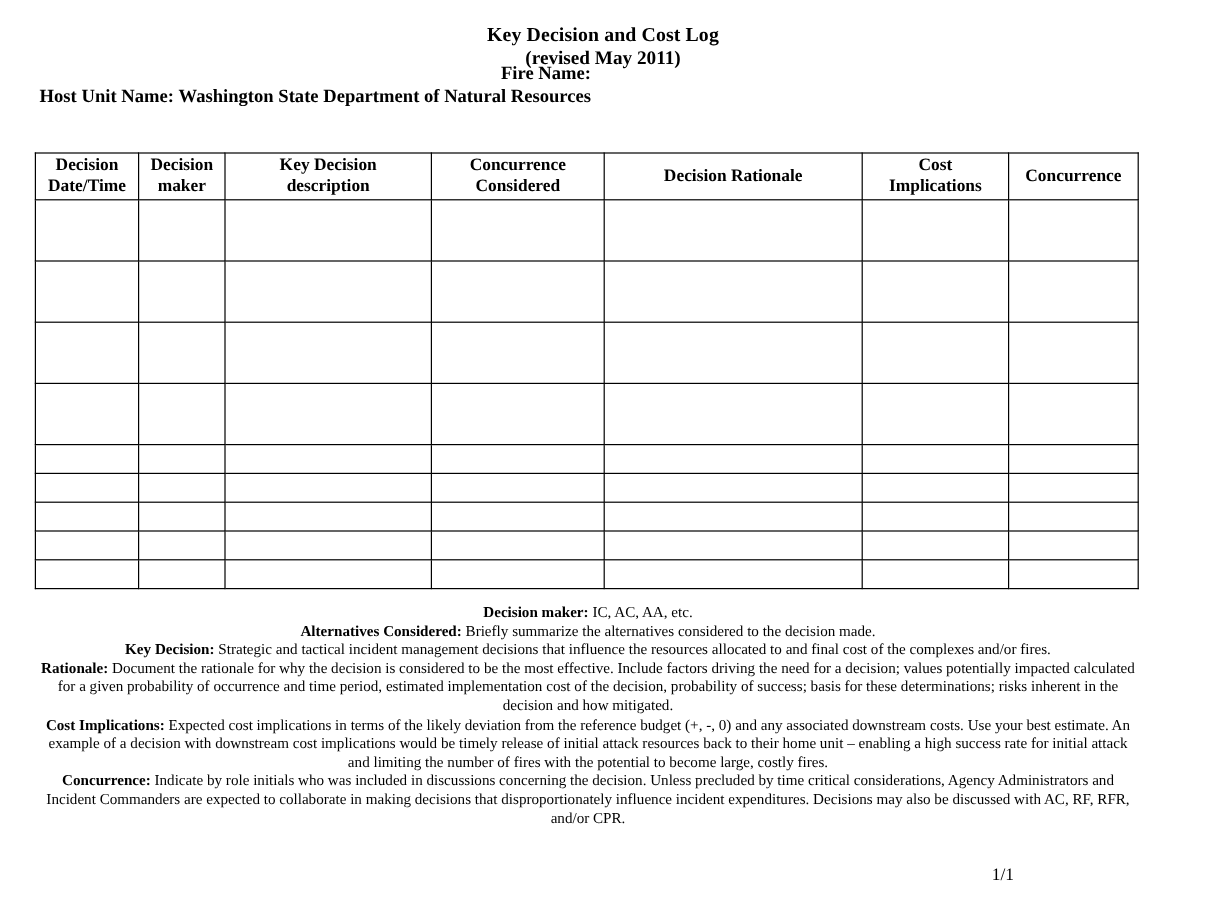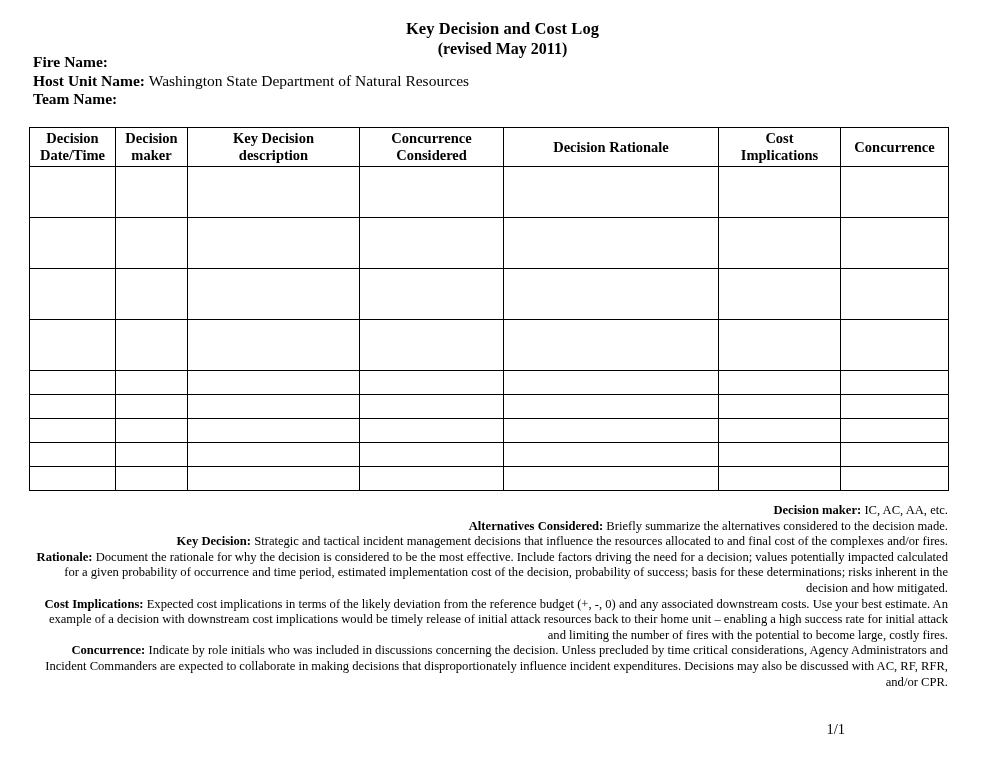--- a/index.html
+++ b/index.html
@@ -49,23 +49,24 @@
   .header-fields {
     position: absolute;
     left: 33px;
     top: 53px;
     font-size: 15.5px;
     font-weight: bold;
     line-height: 18.5px;
   }
   .header-fields .field-row {
     white-space: nowrap;
+    text-align: right;
   }
   .header-fields .field-label { font-weight: bold; }
-  .header-fields .field-value { font-weight: normal; }
+  .header-fields .field-value { font-weight: bold; }
 
   
   .log-table {
     position: absolute;
     left: 29px;
     top: 127px;
     width: 919px;
     border-collapse: collapse;
     table-layout: fixed;
   }
@@ -100,21 +101,21 @@
   col.c6 { width: 108px; }
 
   
   .footnotes {
     position: absolute;
     left: 32px;
     top: 503px;
     width: 916px;
     font-size: 12.6px;
     line-height: 15.6px;
-    text-align: right;
+    text-align: center;
   }
   .footnotes p {
     margin: 0 0 0 0;
     padding: 0;
   }
   .footnotes .fn-label {
     font-weight: bold;
   }
 
   
@@ -136,23 +137,20 @@
     <div class="doc-title">Key Decision and Cost Log</div>
     <div class="doc-subtitle">(revised May 2011)</div>
   </div>
 
   <div class="header-fields">
     <div class="field-row">
       <span class="field-label">Fire Name:</span><span class="field-value"></span>
     </div>
     <div class="field-row">
       <span class="field-label">Host Unit Name:</span>&nbsp;<span class="field-value">Washington State Department of Natural Resources</span>
-    </div>
-    <div class="field-row">
-      <span class="field-label">Team Name:</span><span class="field-value"></span>
     </div>
   </div>
 
   <table class="log-table">
     <colgroup>
       <col class="c0">
         <col class="c1">
         <col class="c2">
         <col class="c3">
         <col class="c4">

